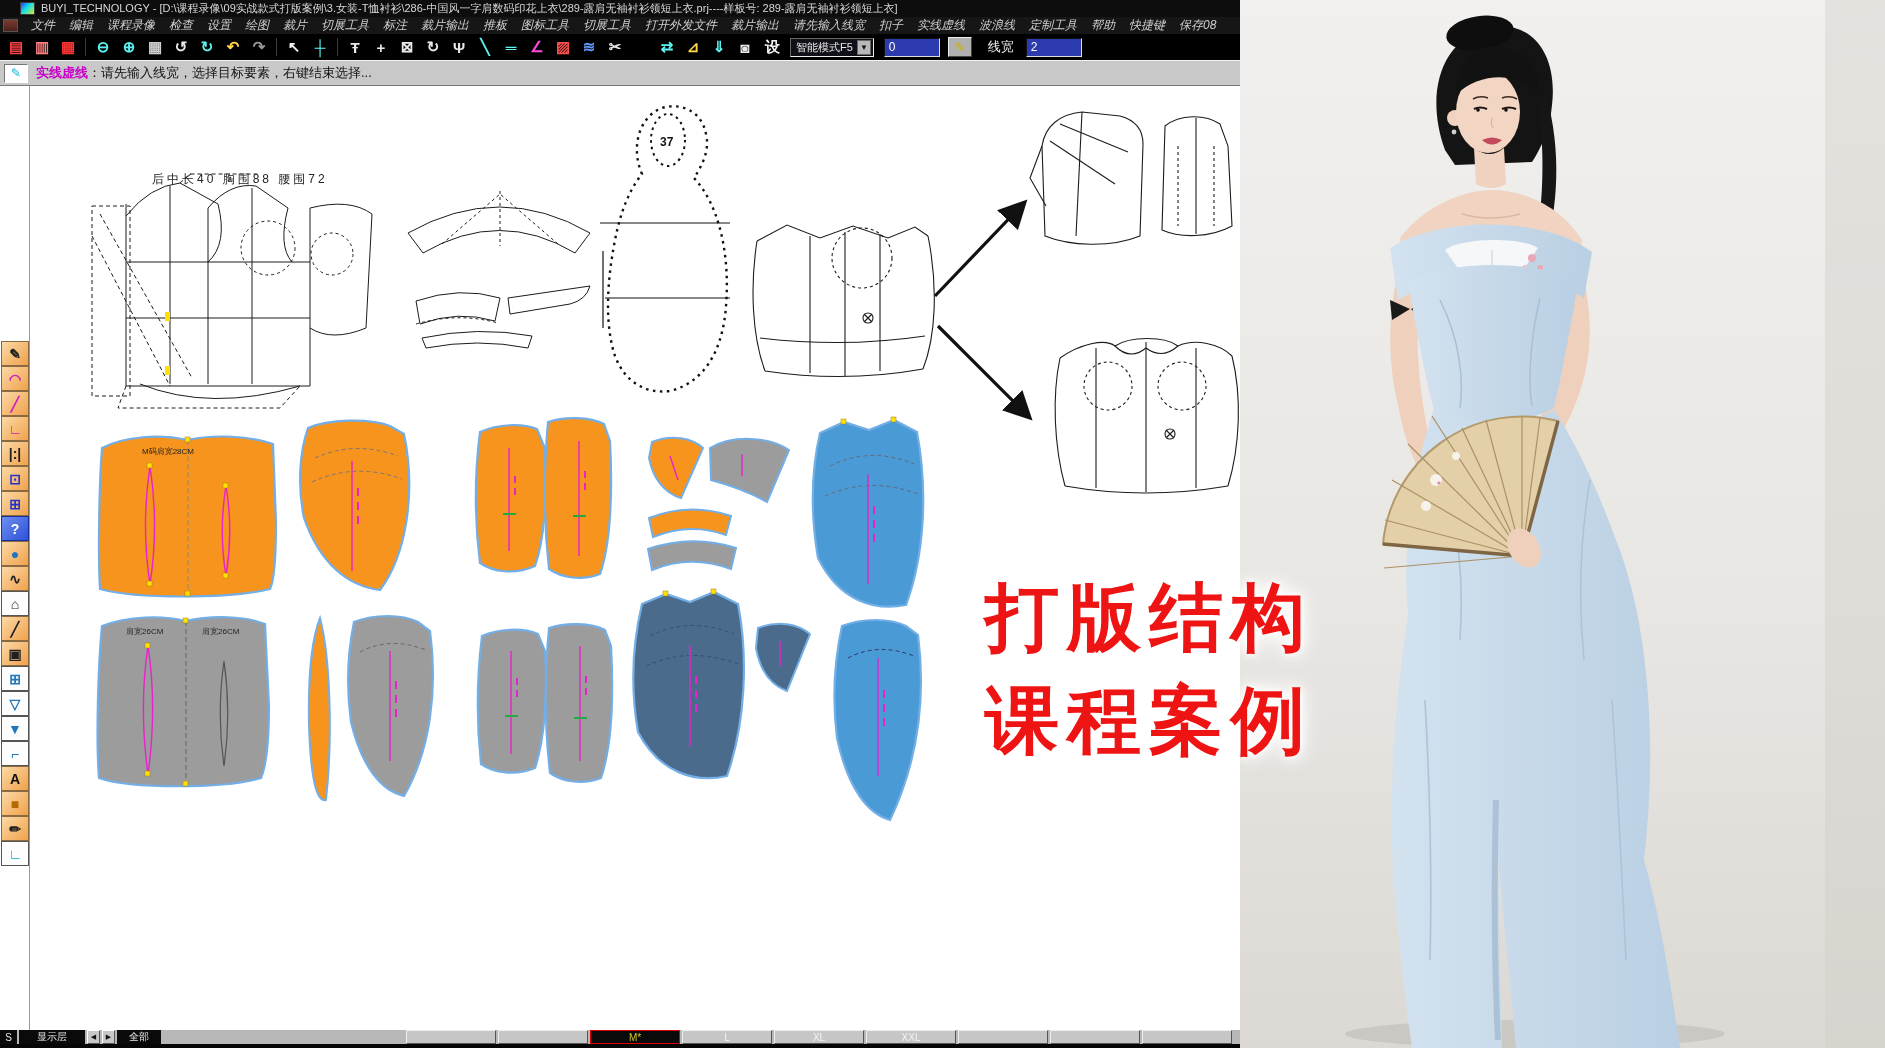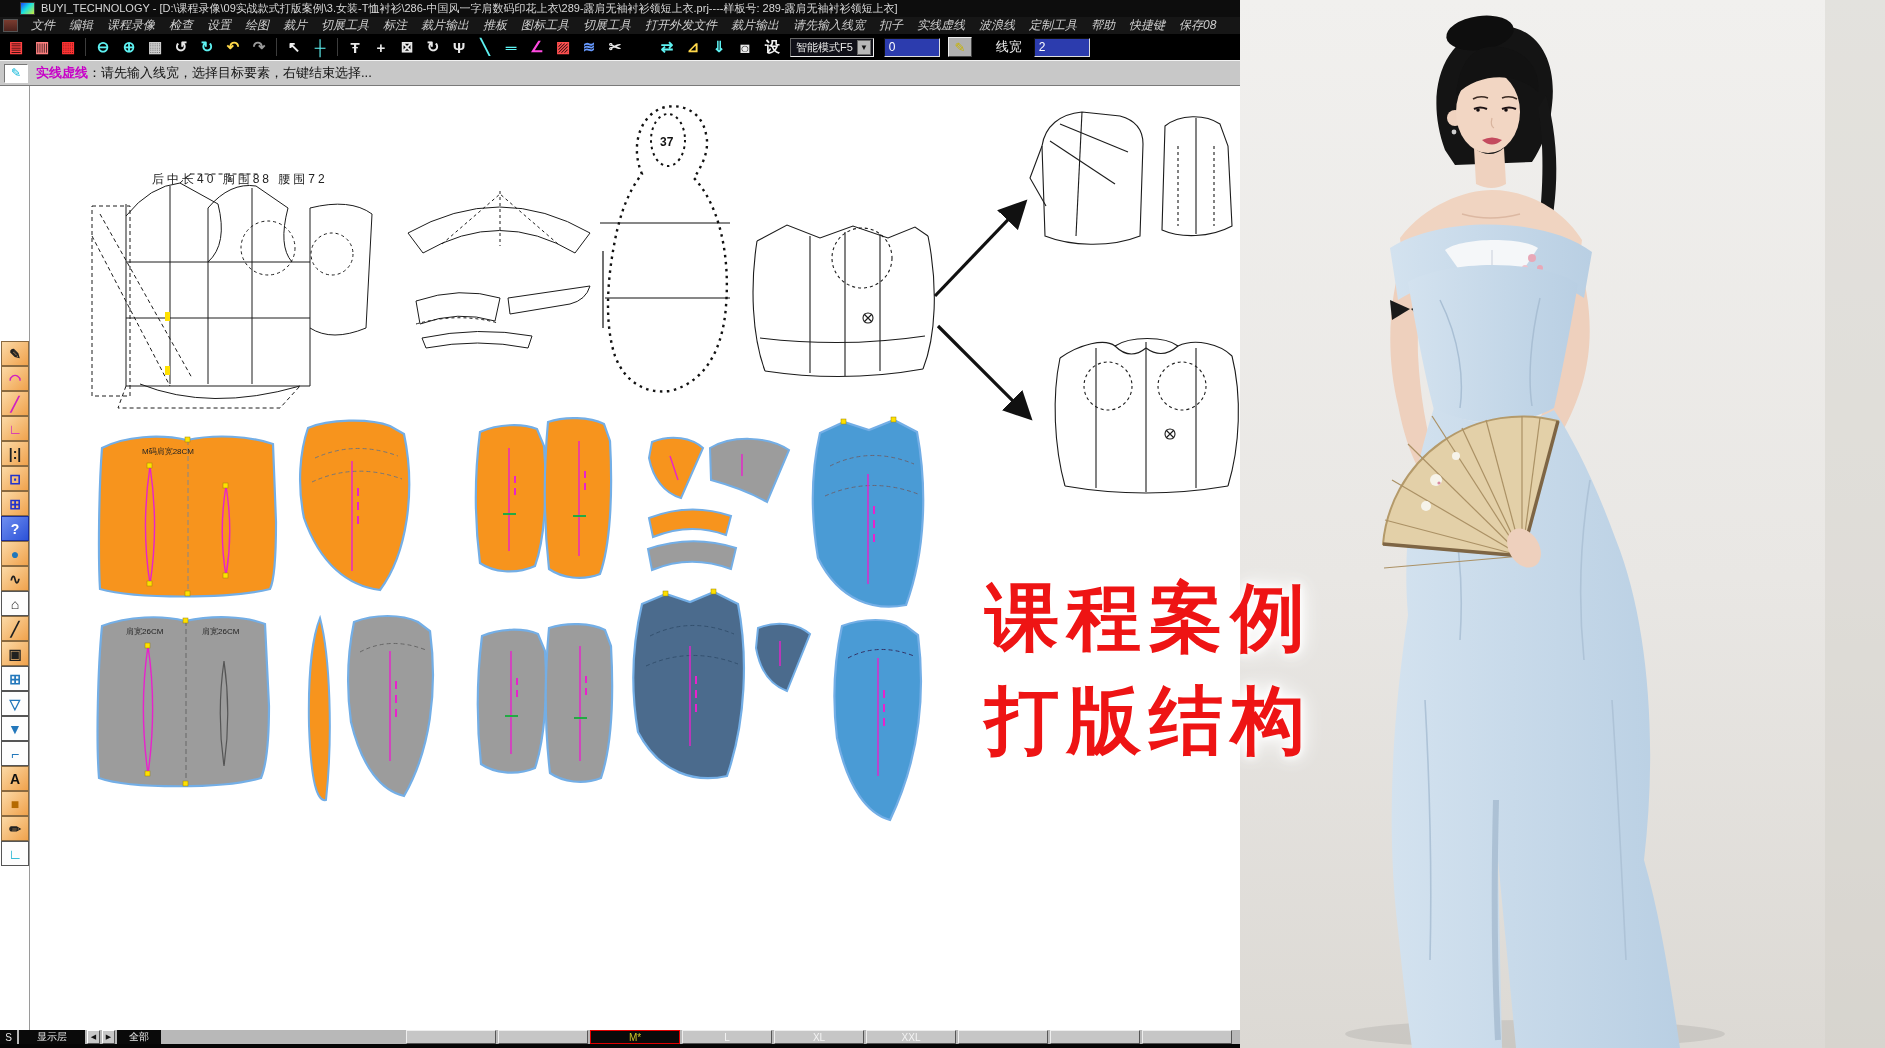--- a/index.html
+++ b/index.html
@@ -26,21 +26,21 @@
   .ticon.palette i { display:block; }
   .settings-glyph { color:#f2f2f2; font-size:15px; font-weight:bold; margin:0 8px 0 6px; }
   .mode-select { height:19px; background:#101018; border:1px solid; border-color:#666 #eee #eee #666;
                  color:#e8e8e8; font-size:11px; display:flex; align-items:center; padding:0 2px 0 5px; gap:4px; }
   .mode-caret { width:14px; height:15px; background:#b8b8b8; color:#111; font-size:8px;
                 display:flex; align-items:center; justify-content:center; border:1px solid #666; }
   .num-field { width:56px; height:19px; background:#2c3cae; border:1px solid; border-color:#111 #ddd #ddd #111;
                color:#fff; font-size:12px; padding:0 4px; display:flex; align-items:center; margin-left:8px; }
   .pencil-btn { width:24px; height:20px; background:#b0b0b0; border:1px solid; border-color:#eee #444 #444 #eee;
                 color:#c8b400; display:flex; align-items:center; justify-content:center; font-size:13px; margin-left:6px; }
-  .lw-label { color:#f0f0f0; font-size:13px; margin-left:22px; }
+  .lw-label { color:#f0f0f0; font-size:13px; margin-left:14px; }
 
   .promptbar { height:26px; background:#c8c8c8; border-top:1px solid #f2f2f2; border-bottom:1px solid #7a7a7a;
                display:flex; align-items:center; gap:8px; padding:0 4px; font-size:13px; }
   .prompt-icon { width:24px; height:19px; background:#fff; border:1px solid; border-color:#777 #fff #fff #777;
                  display:flex; align-items:center; justify-content:center; color:#00b4d8; font-size:12px; }
   .prompt-label { color:#c800c8; font-weight:bold; }
   .prompt-msg { color:#111; }
 
   .workarea { position:relative; height:944px; background:#fff; display:flex; }
   .tool-sidebar { width:30px; border-right:1px solid #9a9a9a; background:#fff; padding-top:255px; }
@@ -588,16 +588,16 @@
           <circle cx="216" cy="456" r="4" fill="#f6f3ea"></circle>
         <circle cx="186" cy="506" r="5" fill="#f6f3ea"></circle>
           <circle cx="199" cy="483" r="1.6" fill="#d88aa0"></circle>
       </g>
 
       <ellipse cx="284" cy="548" rx="15" ry="21" fill="#eed0bd" transform="rotate(-32 284 548)"></ellipse>
     </svg>
   </div>
 
   <div class="overlay">
+    <div>打版结构</div>
     <div>课程案例</div>
-    <div>打版结构</div>
   </div>
 </div>
 
 </body></html>

